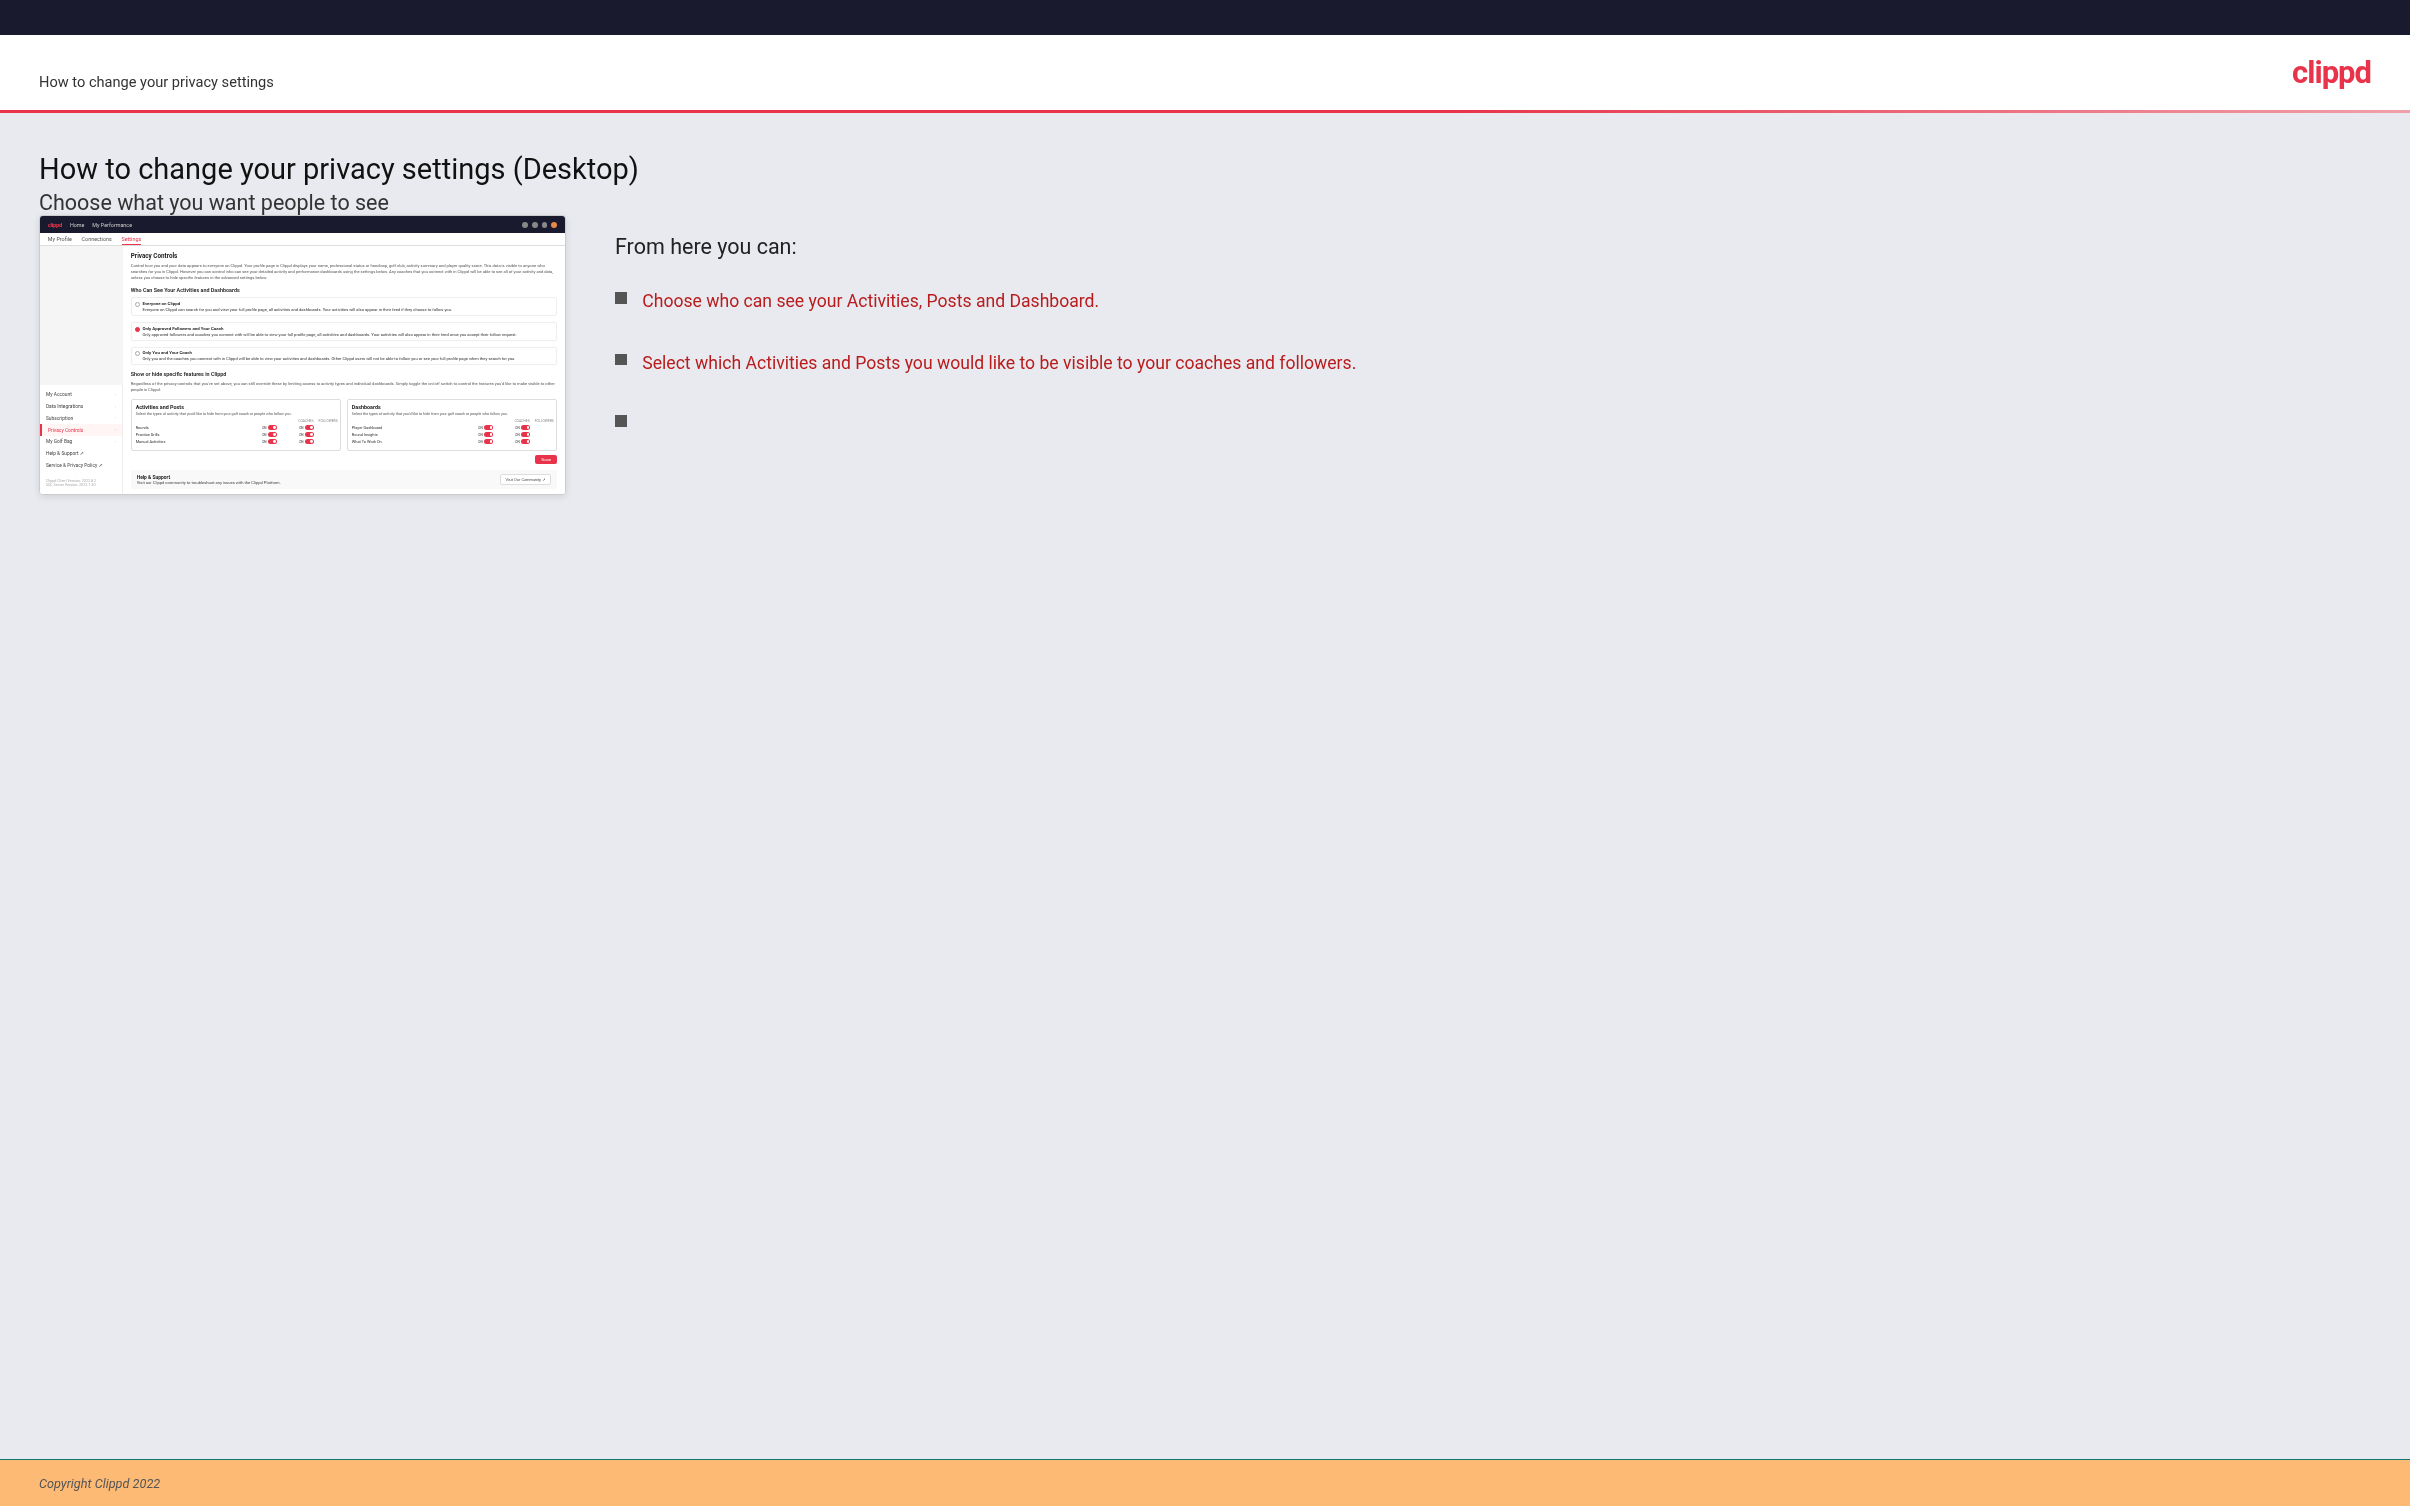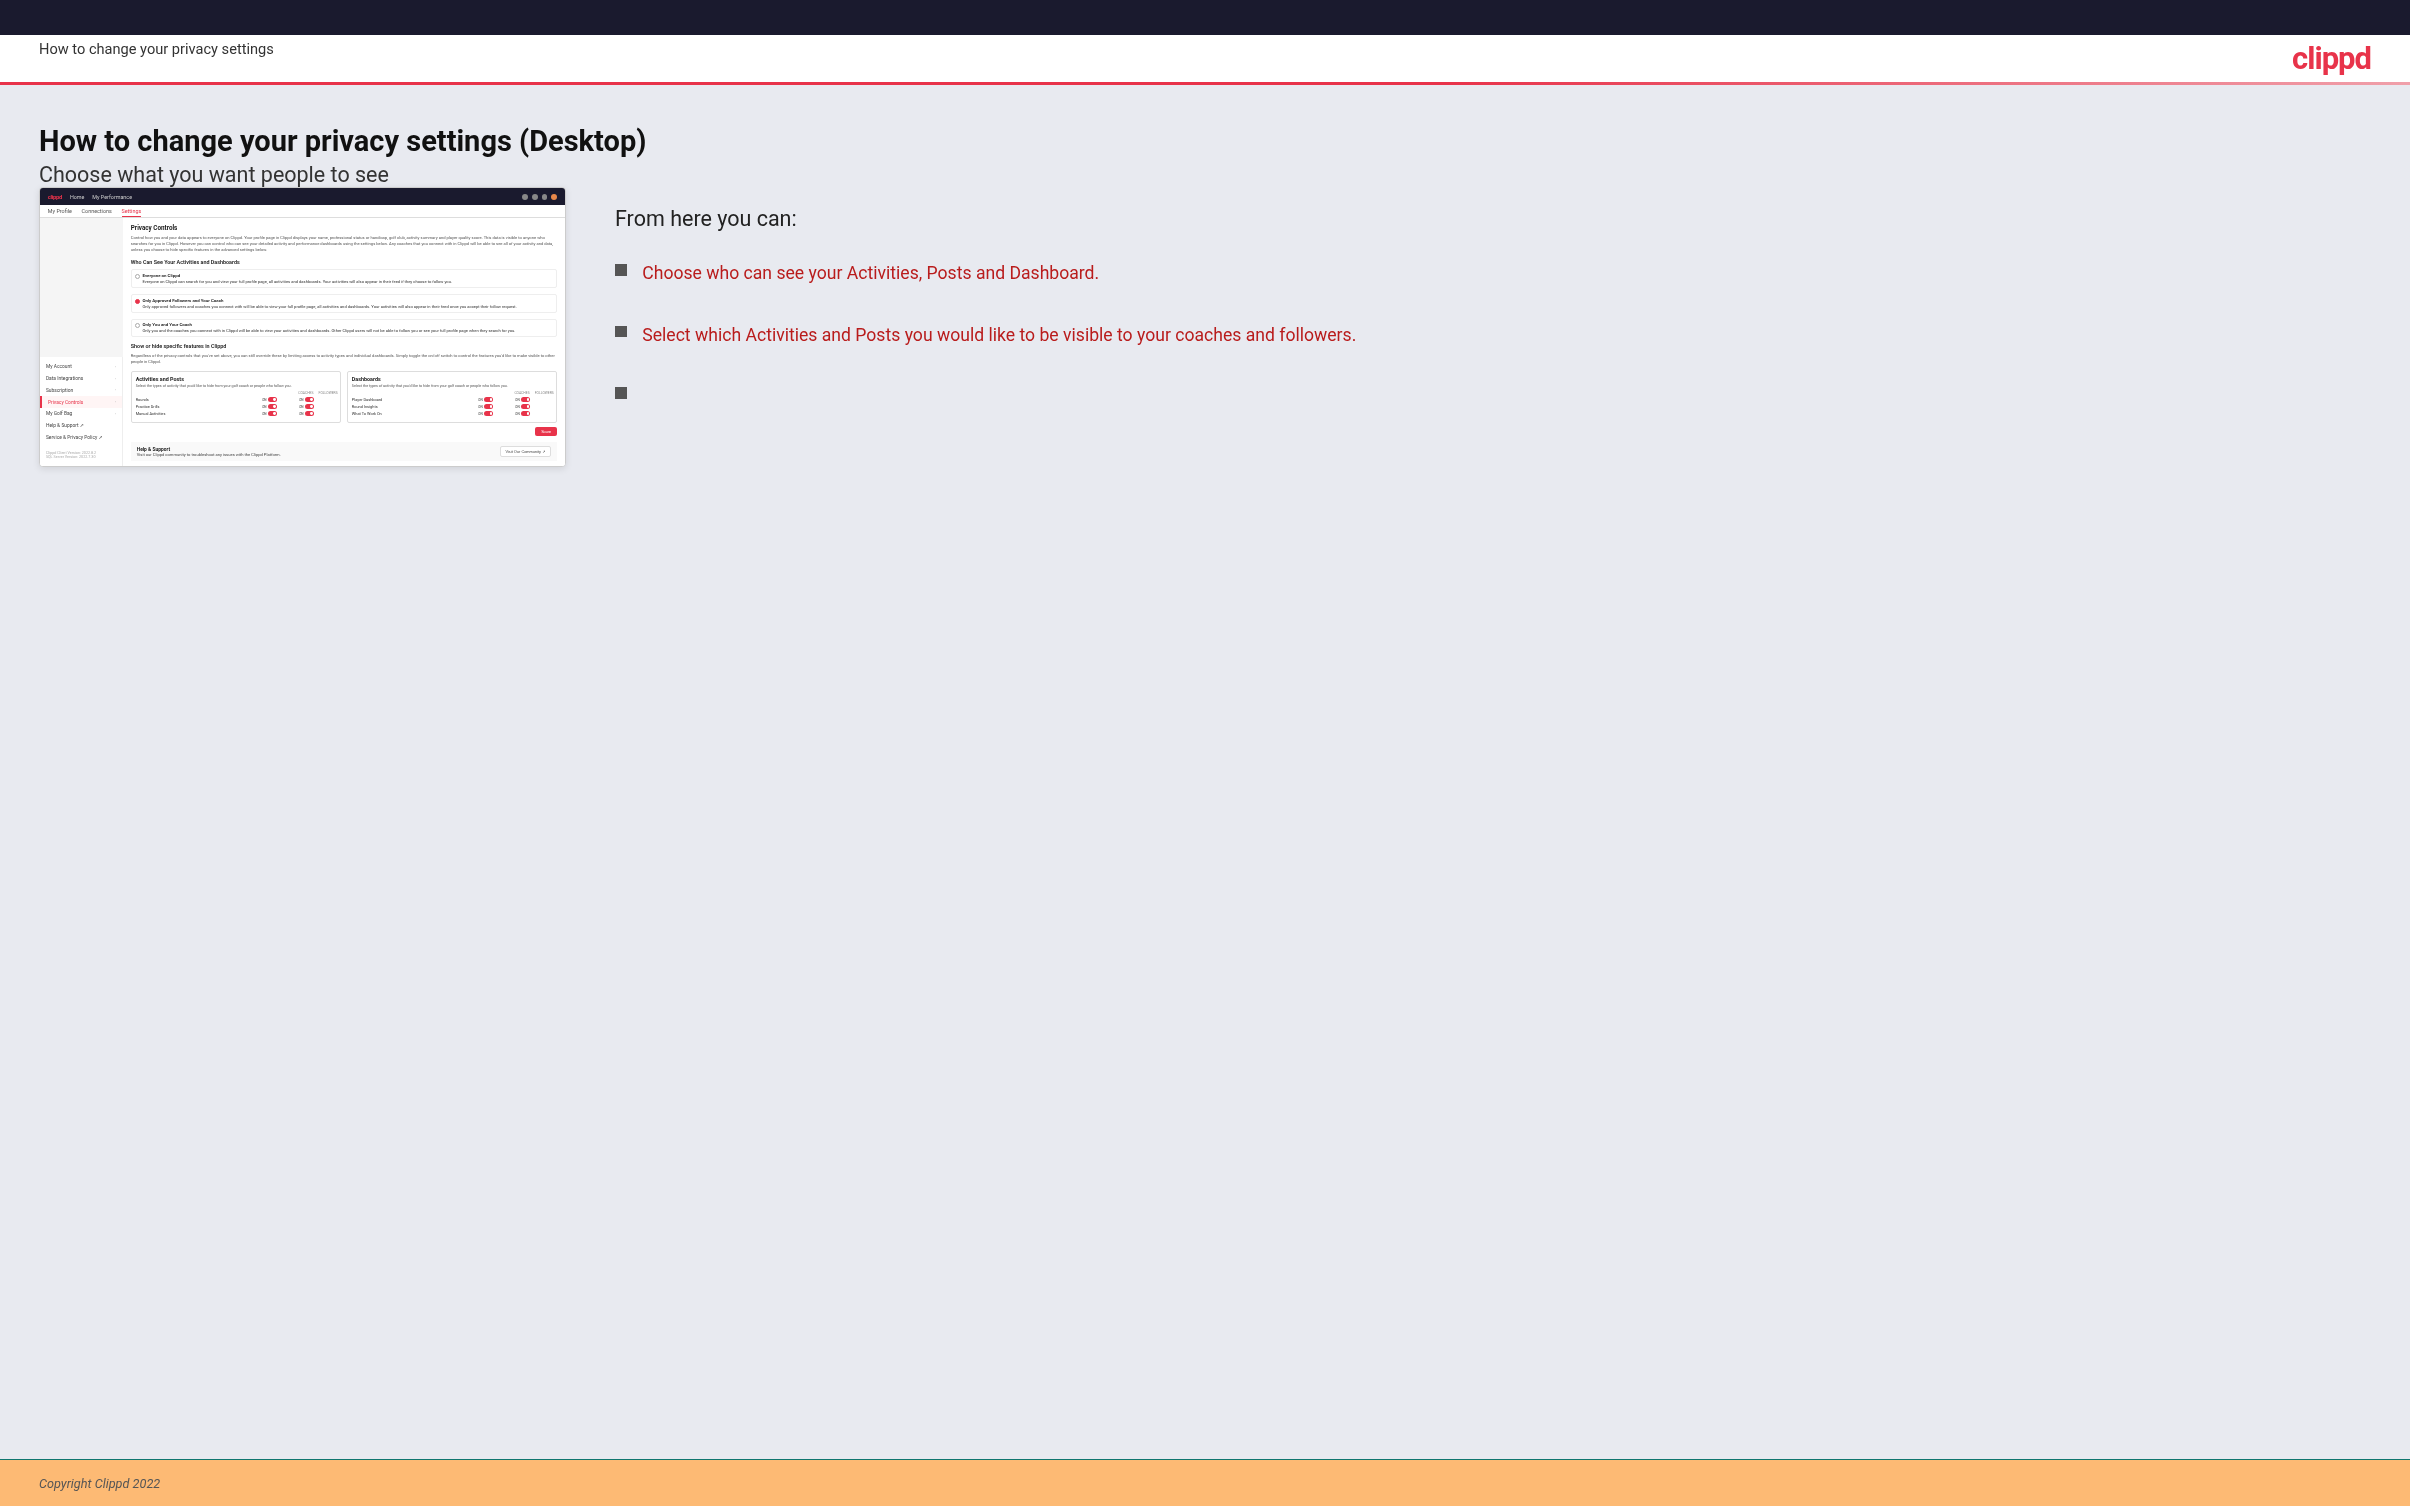--- a/index.html
+++ b/index.html
@@ -15,23 +15,23 @@
     
     .top-bar {
       background: #1a1a2e;
       height: 35px;
       width: 100%;
     }
 
     
     .header {
       display: flex;
-      align-items: flex-start;
+      align-items: flex-end;
       justify-content: space-between;
-      padding: 5px 39px;
+      padding: 19px 39px;
       background: #fff;
     }
     .header-title {
       font-size: 14.6px;
       color: #333;
       font-weight: 400;
     }
     .logo {
       font-size: 31px;
       font-weight: 700;
@@ -50,21 +50,21 @@
     .main-content {
       background: #e8eaf0;
       flex: 1;
       padding: 39px 39px 39px 39px;
       display: flex;
       flex-direction: column;
     }
 
     .page-heading {
       font-size: 29px;
-      font-weight: 700;
+      font-weight: 400;
       color: #111;
       margin-bottom: 3.9px;
     }
     .page-subheading {
       font-size: 21.5px;
       font-weight: 400;
       color: #333;
     }
 
     .content-row {

